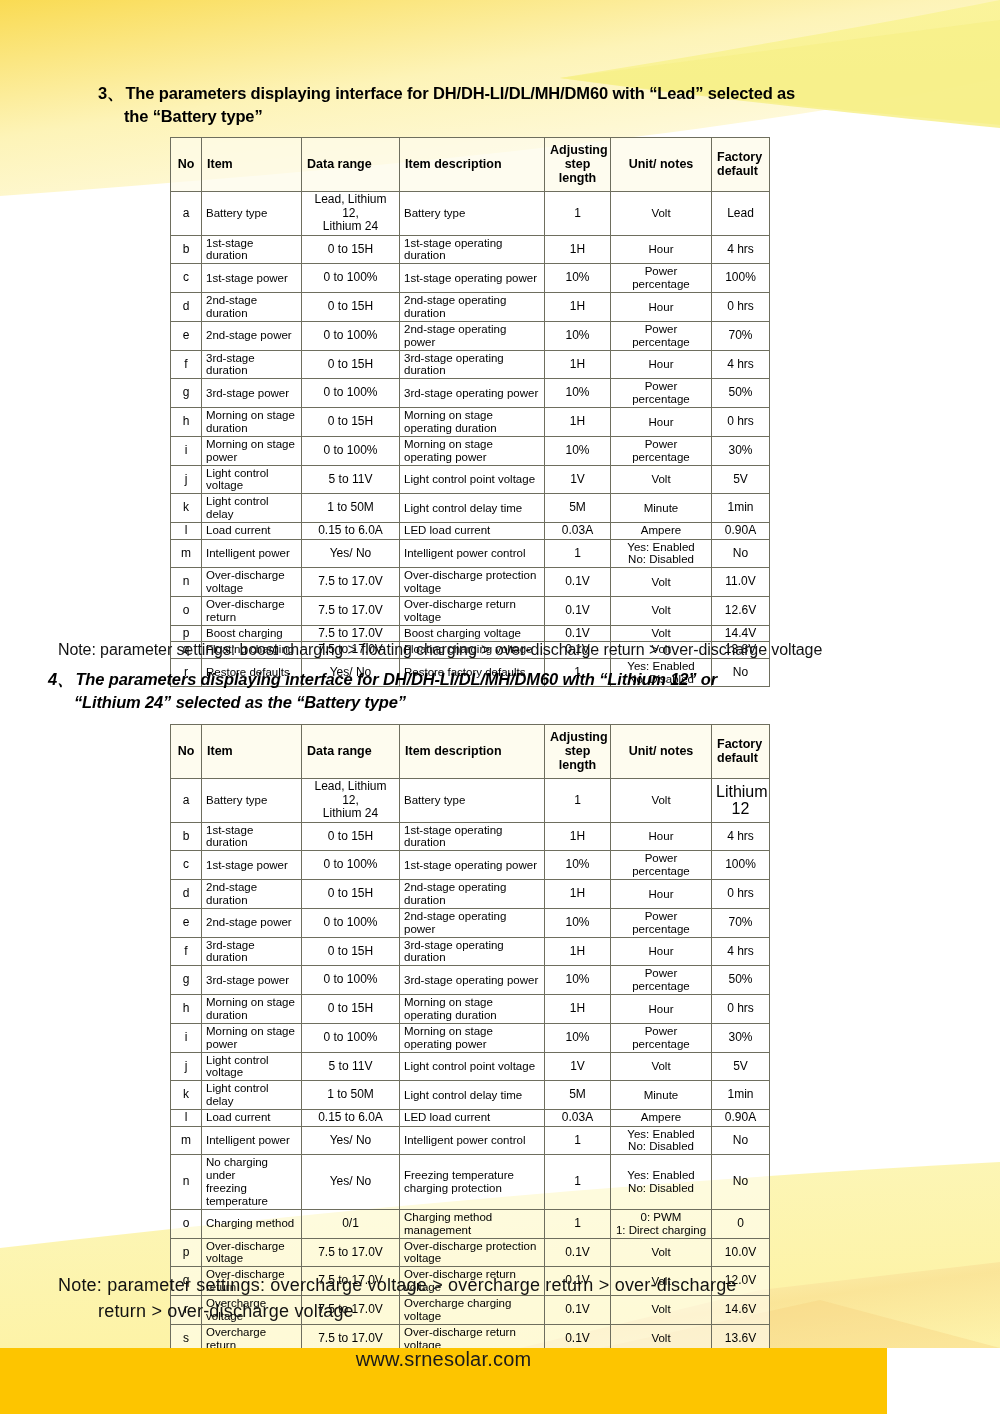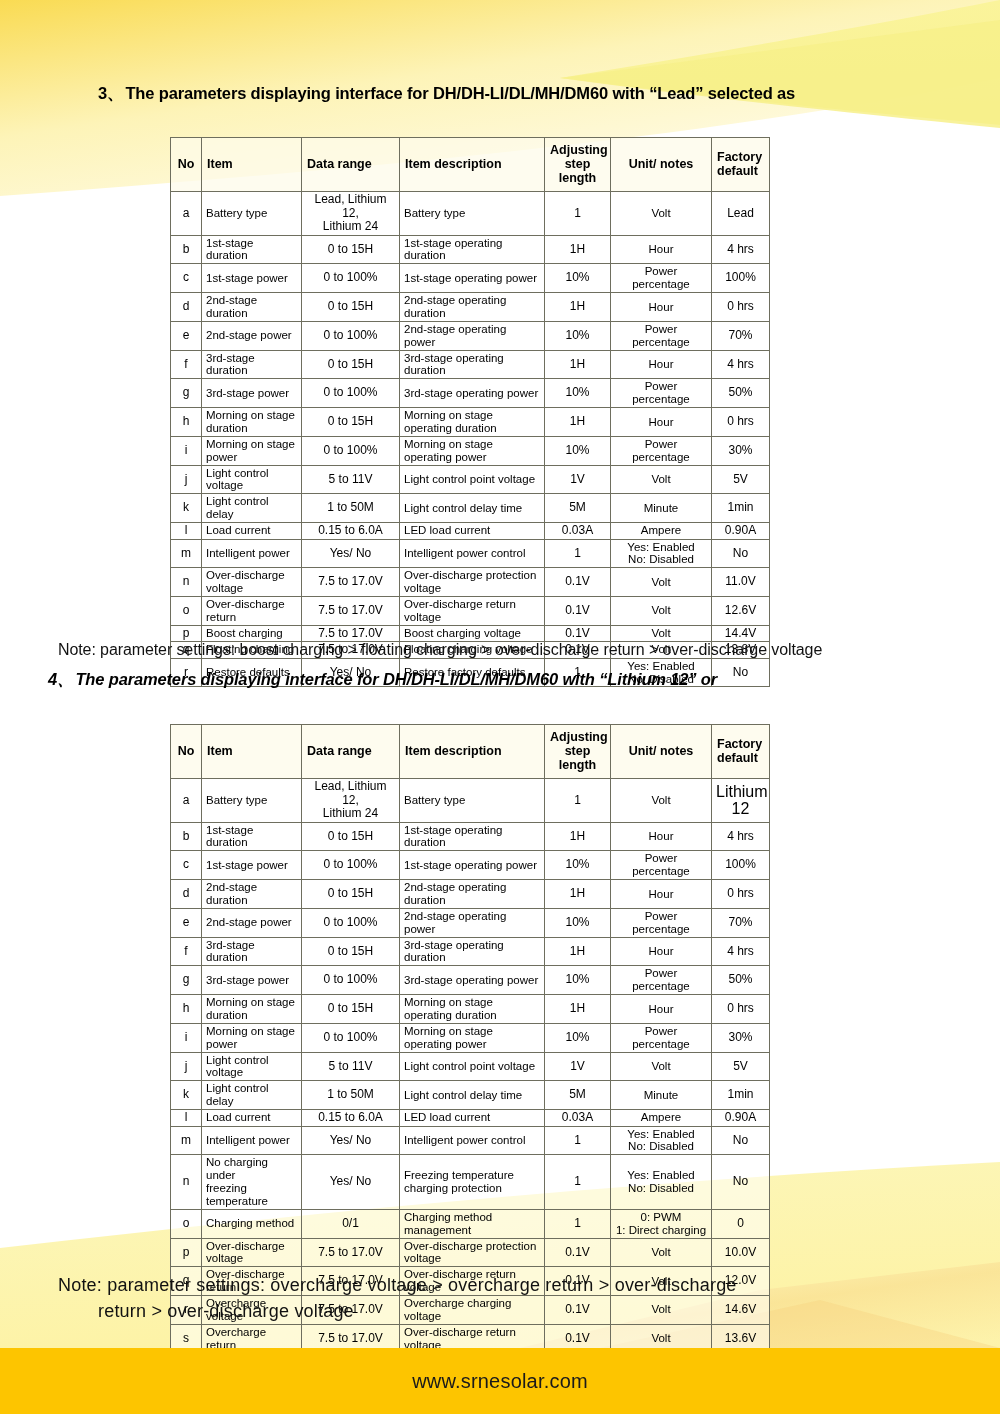--- a/index.html
+++ b/index.html
@@ -83,25 +83,24 @@
   td.desc { font-size: 11.5px; }
   td.adj  { text-align: center; font-size: 12px; }
   td.unit { font-size: 11.5px; padding-left: 5px; text-align: center; }
   td.fac  { text-align: center; font-size: 12px; }
   .two-line { line-height: 1.06; }
 
   
   #footer-bar {
     position: absolute;
     left: 0; bottom: 0;
-    width: 1000px; height: 66px;
+    width: 887px; height: 66px;
     background: #fdc500;
     z-index: 3;
     display: flex;
-    align-items: center;
     justify-content: center;
   }
   #footer-url {
     font-size: 20px;
     color: #1a1a1a;
     letter-spacing: 0.2px;
   }
 </style>
 </head>
 <body>
@@ -138,20 +137,21 @@
   <path d="M0,1248 C330,1210 660,1180 1000,1162 L1000,1348 L0,1348 Z" fill="url(#gBottom)" opacity="0.95"></path>
 
   <path d="M520,1348 L760,1290 L1000,1262 L1000,1348 Z" fill="url(#gBottomHaze)" opacity="0.55"></path>
   <path d="M600,1348 L820,1300 L1000,1348 Z" fill="#f6cf7a" opacity="0.35"></path>
 </svg>
 
 <div id="content">
 
   <div class="heading" style="left:58px; top:82px; width:880px;margin-left:40px;">
     <span class="num">3、</span><span>The parameters displaying interface for DH/DH-LI/DL/MH/DM60 with “Lead” selected as</span>
+    <span class="l2">the “Battery type”</span>
   </div>
 
   <table class="ptable" id="table-lead" style="left:170px; top:137px; width:600px;">
     <colgroup>
       <col class="c-no">
         <col class="c-item">
         <col class="c-data">
         <col class="c-desc">
       <col class="c-adj">
         <col class="c-unit">
@@ -337,20 +337,21 @@
           <td class="unit two-line"><span>Yes: Enabled</span><br><span>No: Disabled</span></td>
           <td class="fac">No</td>
         </tr>
       </tbody>
   </table>
 
   <div class="note" style="left:58px; top:638px; width:900px;">Note: parameter settings: boost charging  &gt;  floating charging  &gt;  over-discharge return  &gt;  over-discharge voltage</div>
 
   <div class="heading" style="left:48px; top:668px; width:880px;font-style:italic;">
     <span class="num">4、</span><span>The parameters displaying interface for DH/DH-LI/DL/MH/DM60 with “Lithium 12” or</span>
+    <span class="l2">“Lithium 24” selected as the “Battery type”</span>
   </div>
 
   <table class="ptable" id="table-lithium" style="left:170px; top:724px; width:600px;">
     <colgroup>
       <col class="c-no">
         <col class="c-item">
         <col class="c-data">
         <col class="c-desc">
       <col class="c-adj">
         <col class="c-unit">

